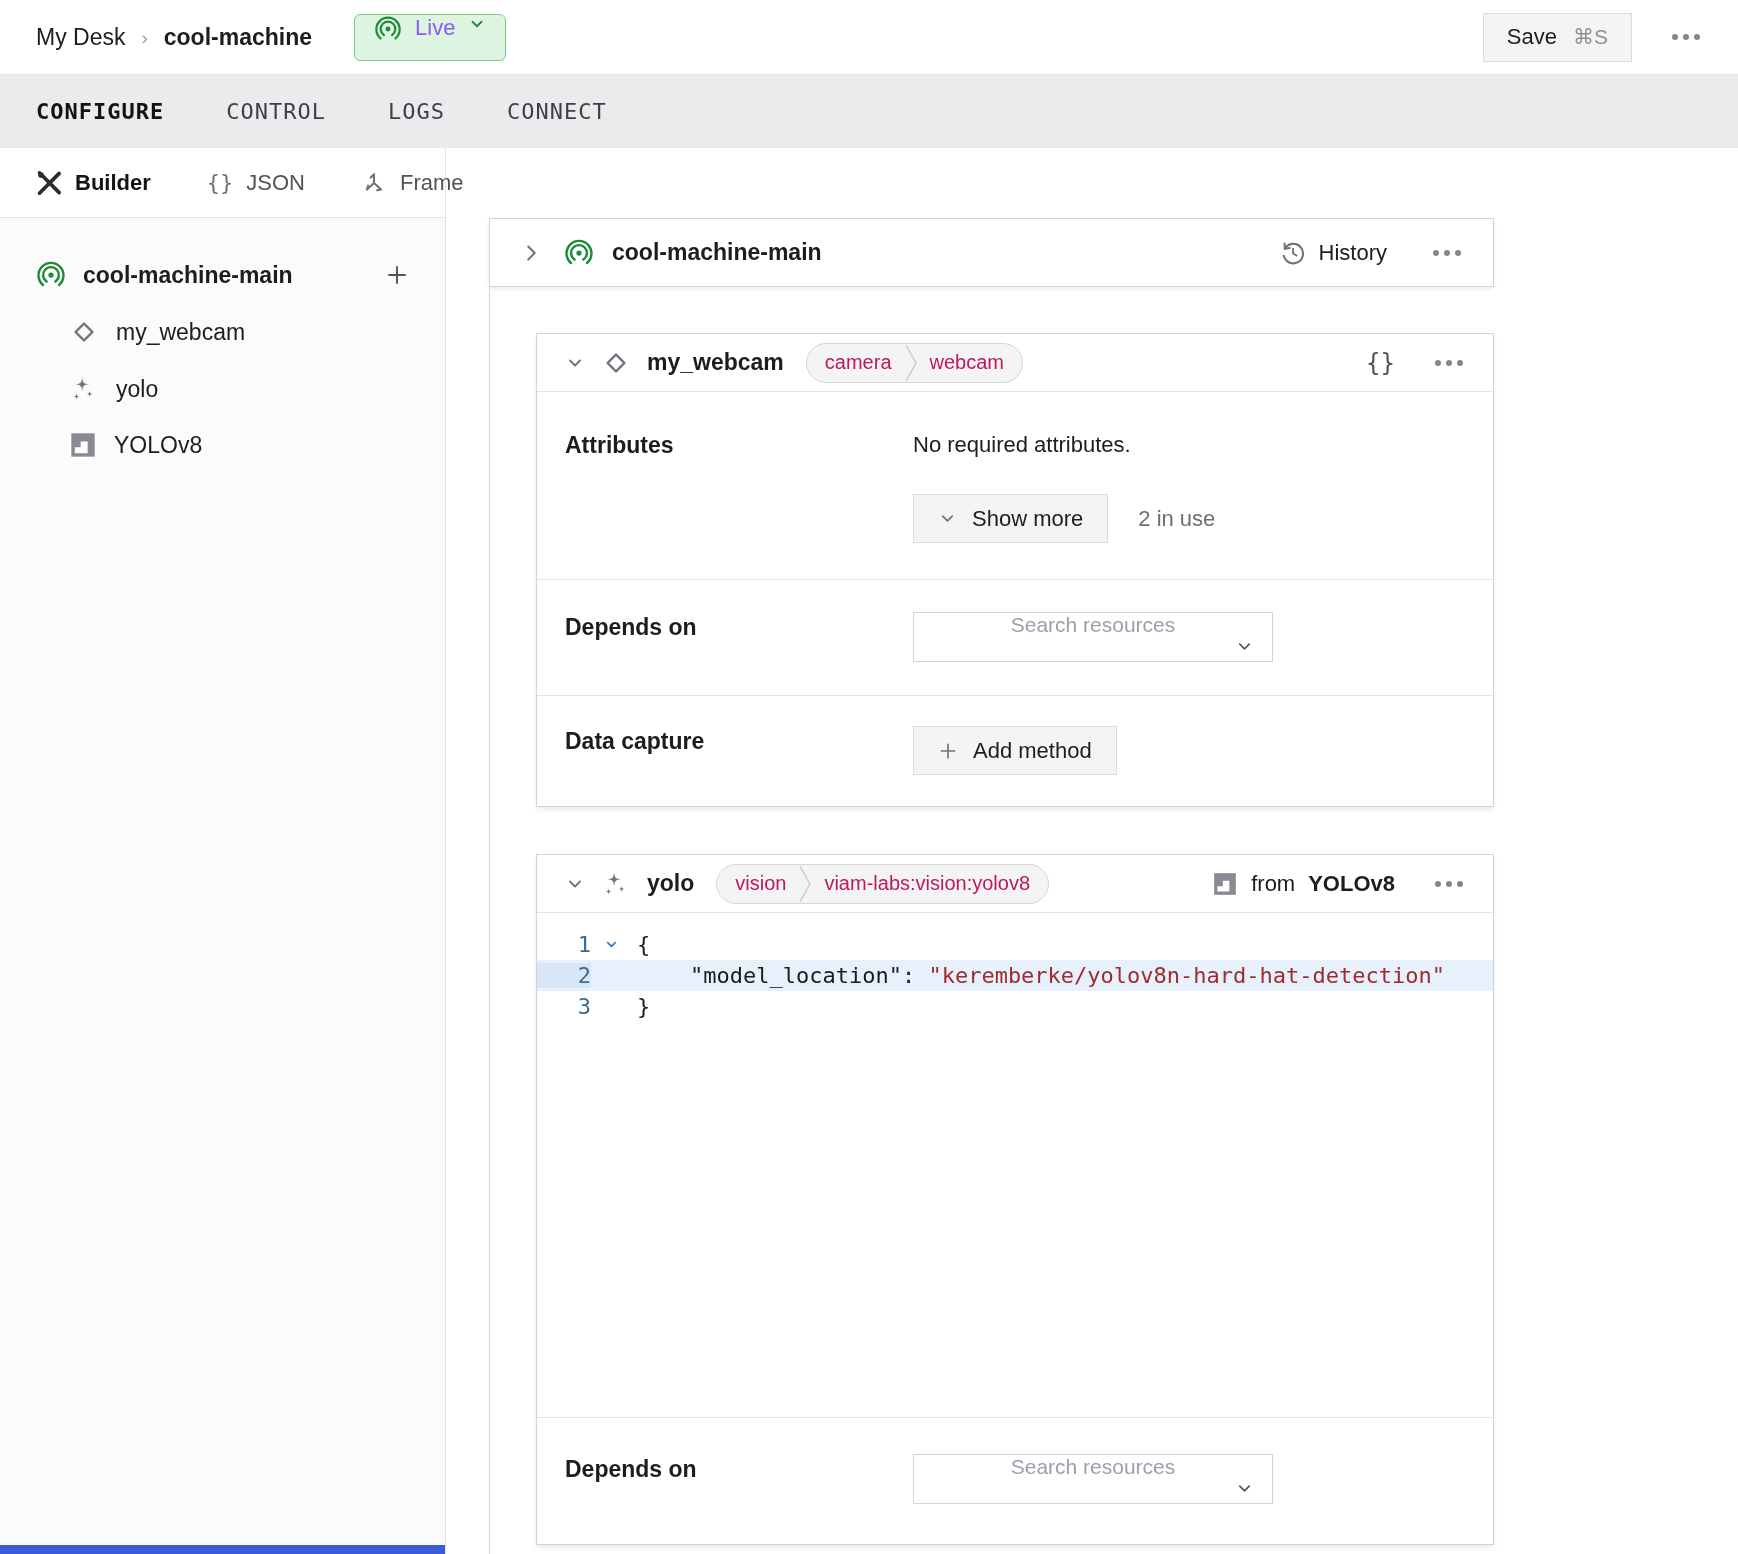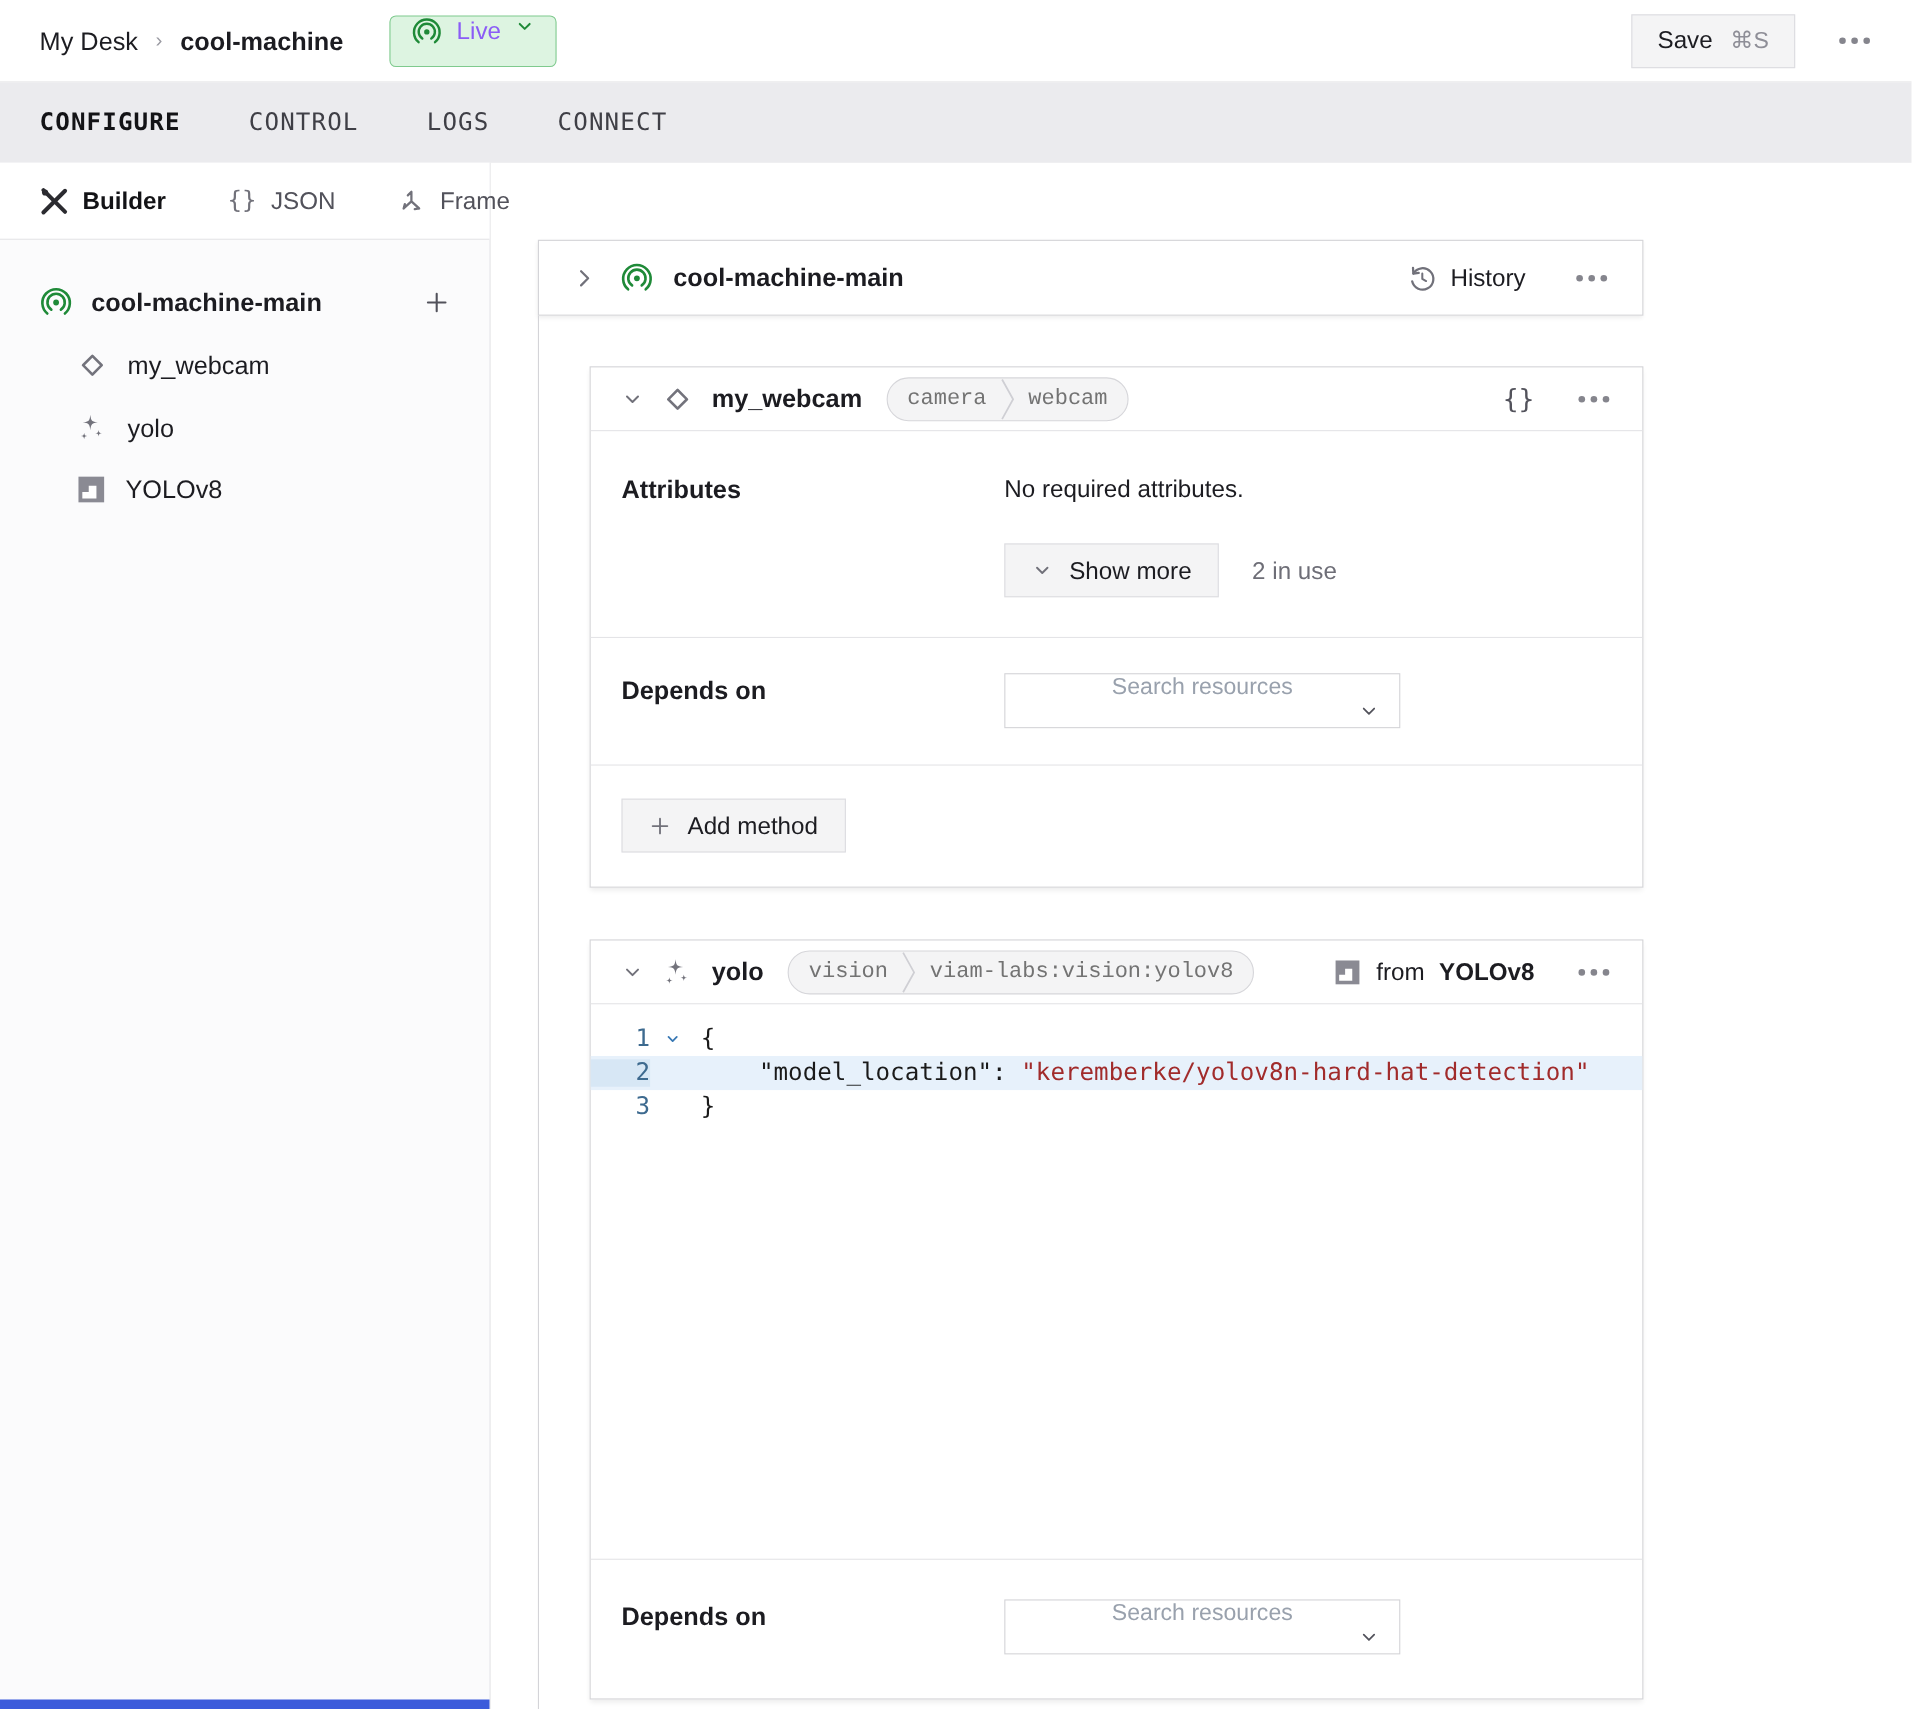--- a/index.html
+++ b/index.html
@@ -57,21 +57,21 @@
   .card-webcam { margin-top: 46px; }
   .card-yolo { margin-top: 47px; }
   .card-header { height: 57px; display: flex; align-items: center; padding: 0 28px; gap: 16px; }
   .card-title { font-size: 23px; font-weight: 700; }
   .chev-btn { cursor: pointer; display: flex; align-items: center; }
   .card-right { margin-left: auto; display: flex; align-items: center; gap: 38px; }
   .braces-btn { font-family: "DejaVu Sans Mono", monospace; font-size: 24px; color: #52525b; cursor: pointer; }
   .from-module { display: flex; gap: 13px; font-size: 22px; }
   .from-module b { font-weight: 700; }
 
-  .pill { display: flex; align-items: center; height: 40px; border: 1px solid #d6d6da; background: #f4f4f5; border-radius: 20px; overflow: hidden; margin-left: 6px; color: #737373; font-size: 20px; font-family: Liberation Mono, monospace; }
+  .pill { display: flex; align-items: center; height: 40px; border: 1px solid #d6d6da; background: #f4f4f5; border-radius: 20px; overflow: hidden; margin-left: 6px; color: #be185d; font-size: 20px; }
   .pill-seg { padding: 0 18px; white-space: nowrap; }
   .pill-seg.first { padding-right: 12px; }
   .pill-seg.second { padding-left: 12px; }
 
   .section { display: flex; padding: 0 28px; border-top: 1px solid #e4e4e7; }
   .sec-attributes { padding-top: 38px; padding-bottom: 36px; }
   .sec-depends { padding-top: 32px; padding-bottom: 33px; }
   .sec-capture { padding-top: 30px; padding-bottom: 31px; }
   .section-label { width: 348px; flex: none; font-size: 23px; font-weight: 700; padding-top: 2px; }
   .section-content { flex: 1; }
@@ -314,20 +314,21 @@
               <div class="select">
                 <span class="placeholder">Search resources</span>
                 <svg width="19" height="19" viewBox="0 0 24 24" fill="none" stroke="#52525b" stroke-width="2" stroke-linecap="round" stroke-linejoin="round">
                     <polyline points="6 9 12 15 18 9"></polyline>
                   </svg>
               </div>
             </div>
           </div>
 
           <div class="section sec-capture">
+            <div class="section-label">Data capture</div>
             <div class="section-content">
               <button class="btn">
                 <svg width="20" height="20" viewBox="0 0 24 24" fill="none" stroke="#71717a" stroke-width="2" stroke-linecap="round">
                     <path d="M12 4 v16 M4 12 h16"></path>
                   </svg>
                 <span>Add method</span>
               </button>
             </div>
           </div>
         </div>

